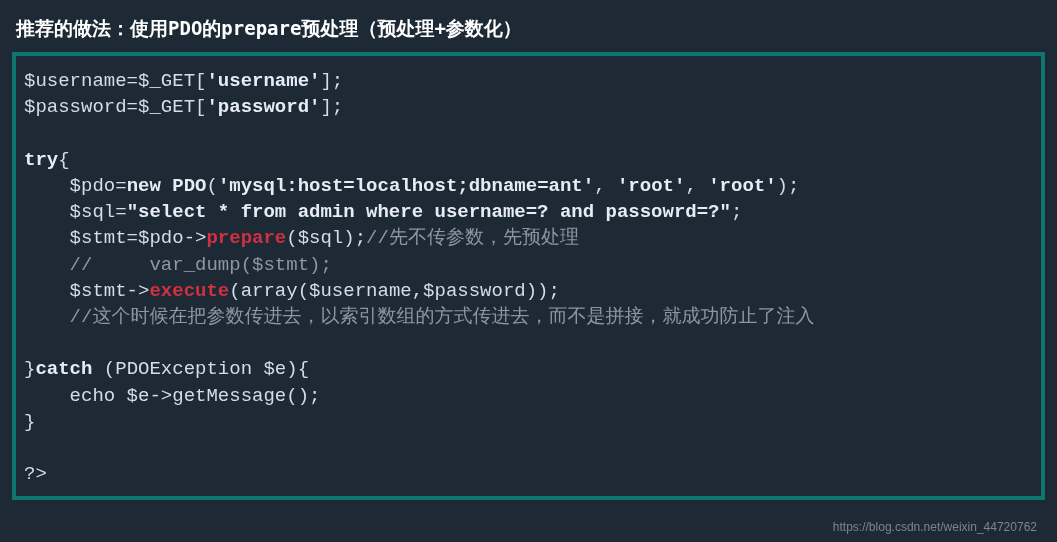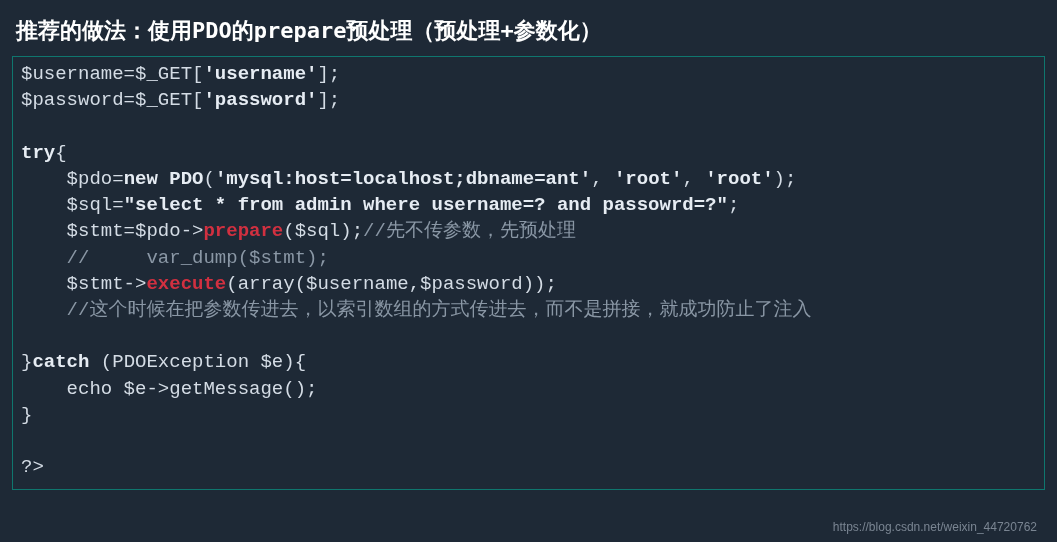--- a/index.html
+++ b/index.html
@@ -10,29 +10,29 @@
     body {
       width: 1057px;
       height: 542px;
       background: #1e2936;
       font-family: "Microsoft YaHei", "PingFang SC", Consolas, monospace;
       padding: 16px 12px 8px 12px;
       position: relative;
     }
     .title {
       color: #ffffff;
-      font-size: 22px;
+      font-size: 19px;
       font-weight: bold;
       margin-bottom: 10px;
       padding-left: 4px;
     }
     .code-block {
-      border: 1px solid #0f766e;
+      border: 4px solid #0f766e;
       background: #1e2936;
-      padding: 4px 6px 8px 8px;
+      padding: 12px 6px 8px 8px;
       font-family: Consolas, "Courier New", monospace;
       font-size: 19px;
       line-height: 1.38;
       color: #d4dce5;
       white-space: pre;
       overflow: hidden;
     }
     .kw {
       font-weight: bold;
       color: #e6ecf3;

